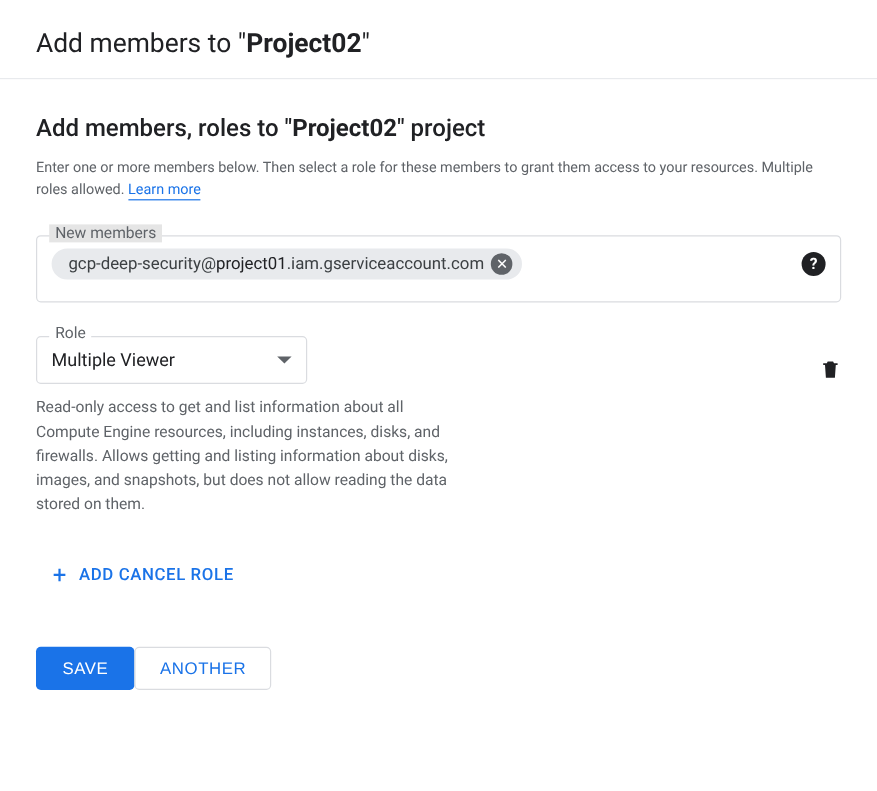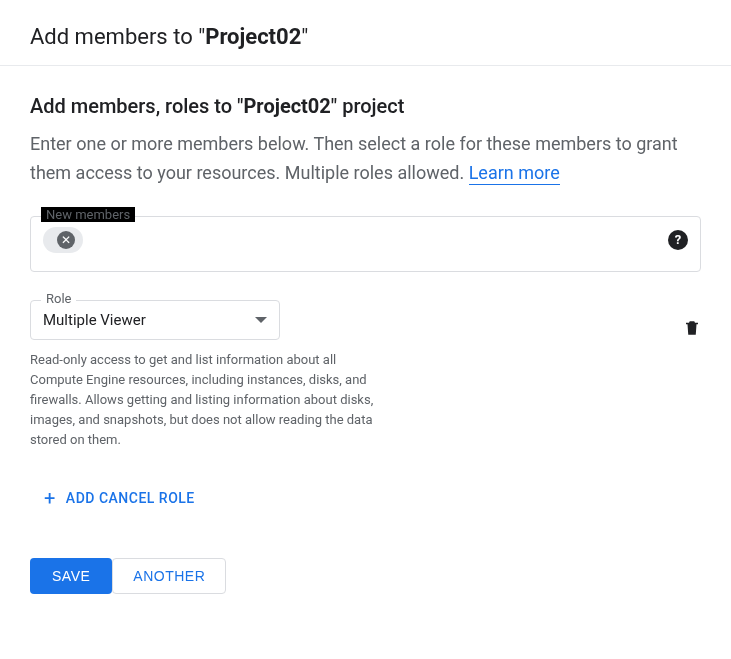--- a/index.html
+++ b/index.html
@@ -18,21 +18,21 @@
     .content {
       padding: 28px 30px;
     }
     .section-heading {
       font-size: 20px;
       font-weight: 500;
       color: #202124;
       margin-bottom: 12px;
     }
     .intro-text {
-      font-size: 18px;
+      font-size: 12px;
       color: #5f6368;
       line-height: 1.6;
       margin-bottom: 28px;
     }
     .learn-more {
       color: #1a73e8;
       text-decoration: none;
       border-bottom: 1px solid #1a73e8;
       padding-bottom: 1px;
     }
@@ -40,21 +40,21 @@
       position: relative;
       border: 1px solid #dadce0;
       border-radius: 4px;
       padding: 10px 12px 18px 12px;
       margin-bottom: 28px;
     }
     .field-legend {
       position: absolute;
       top: -10px;
       left: 10px;
-      background: #000000;
+      background: #e5e5e5;
       padding: 0 5px;
       font-size: 13px;
       color: #5f6368;
     }
     .chip-row {
       display: flex;
       align-items: center;
       justify-content: space-between;
       gap: 8px;
     }
@@ -99,21 +99,21 @@
       display: flex;
       align-items: flex-start;
       gap: 20px;
     }
     .role-left { flex: 0 0 350px; }
     .role-spacer { flex: 1; }
     .select-wrapper {
       position: relative;
       border: 1px solid #dadce0;
       border-radius: 4px;
-      width: 250px;
+      width: 226px;
       margin-bottom: 10px;
     }
     .select-legend {
       position: absolute;
       top: -10px;
       left: 10px;
       background: #fff;
       padding: 0 5px;
       font-size: 13px;
       color: #5f6368;
@@ -200,20 +200,21 @@
   </div>
 
   <div class="intro-text">
     <span>Enter one or more members below. Then select a role for these members to grant them access to your resources. Multiple roles allowed. </span><a href="#" class="learn-more">Learn more</a>
   </div>
 
   <div class="field-wrapper">
     <div class="field-legend">New members</div>
     <div class="chip-row">
       <div class="chip">
+        <span><span>gcp-deep-security@</span><span style="color:#202124">project01</span><span>.iam.gserviceaccount.com</span></span>
         <span class="chip-remove">✕</span>
       </div>
       <div class="help-icon">?</div>
     </div>
   </div>
 
   <div class="role-row">
     <div class="role-left">
       <div class="select-wrapper">
         <div class="select-legend">Role</div>

